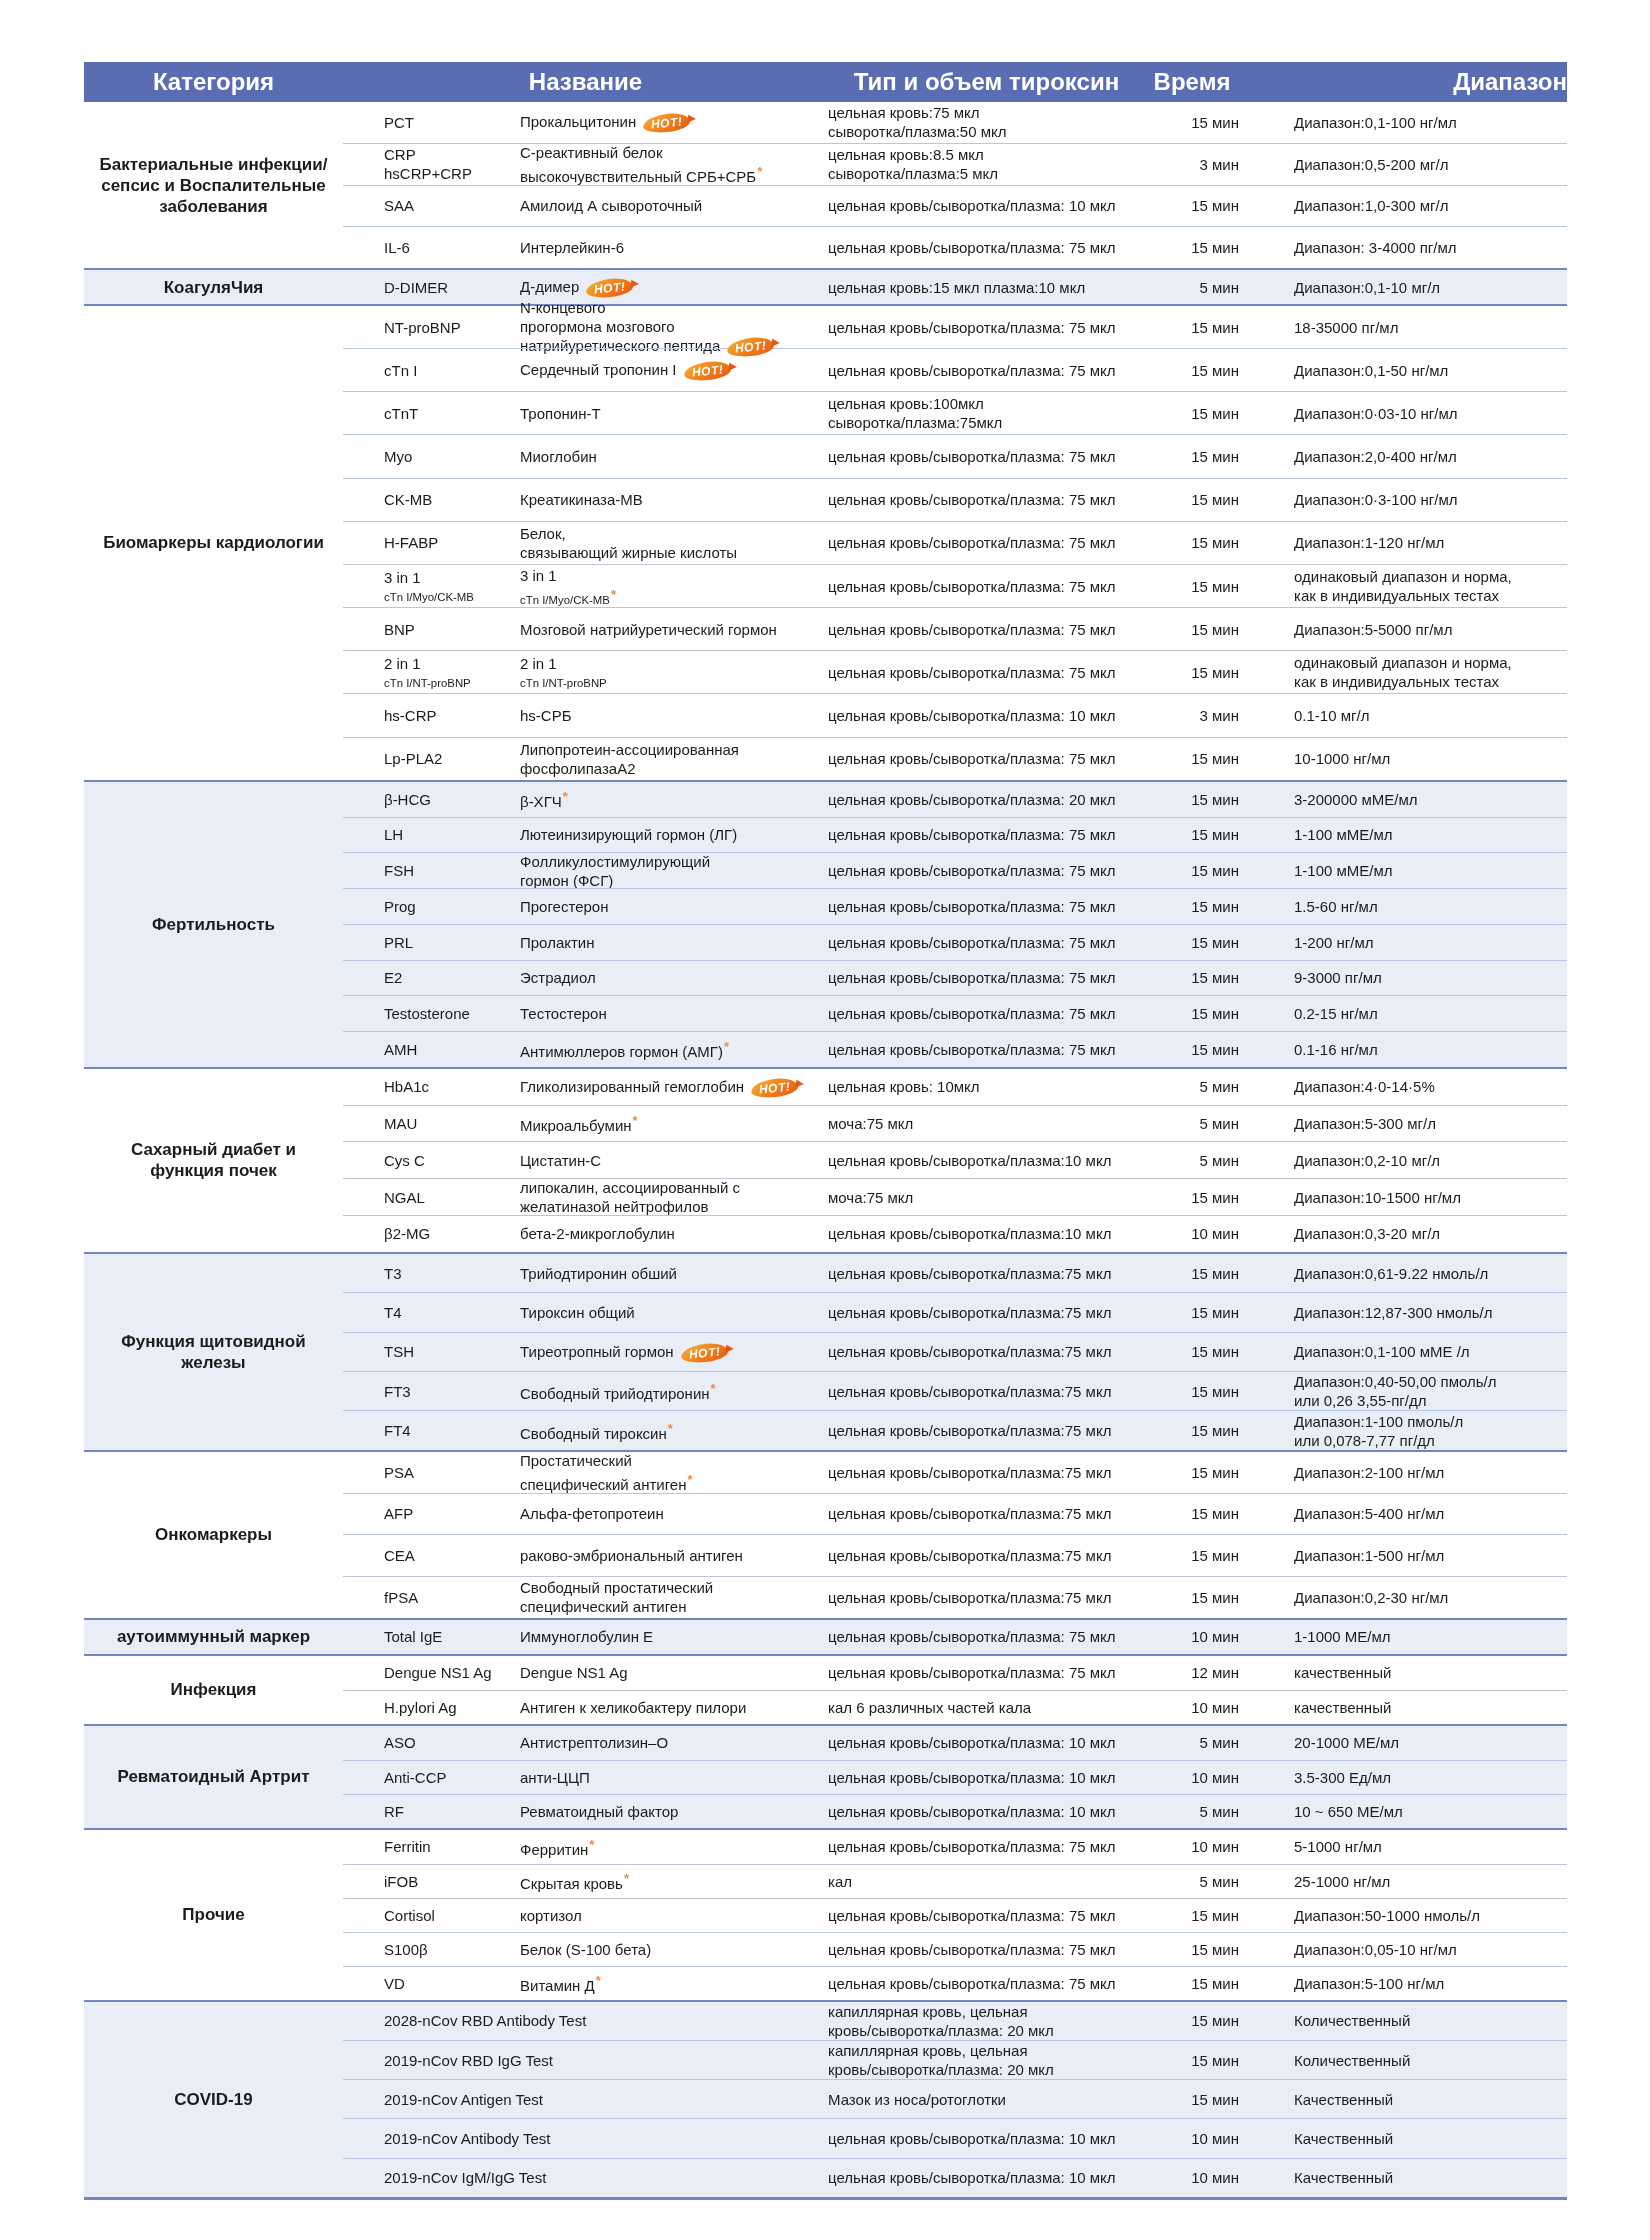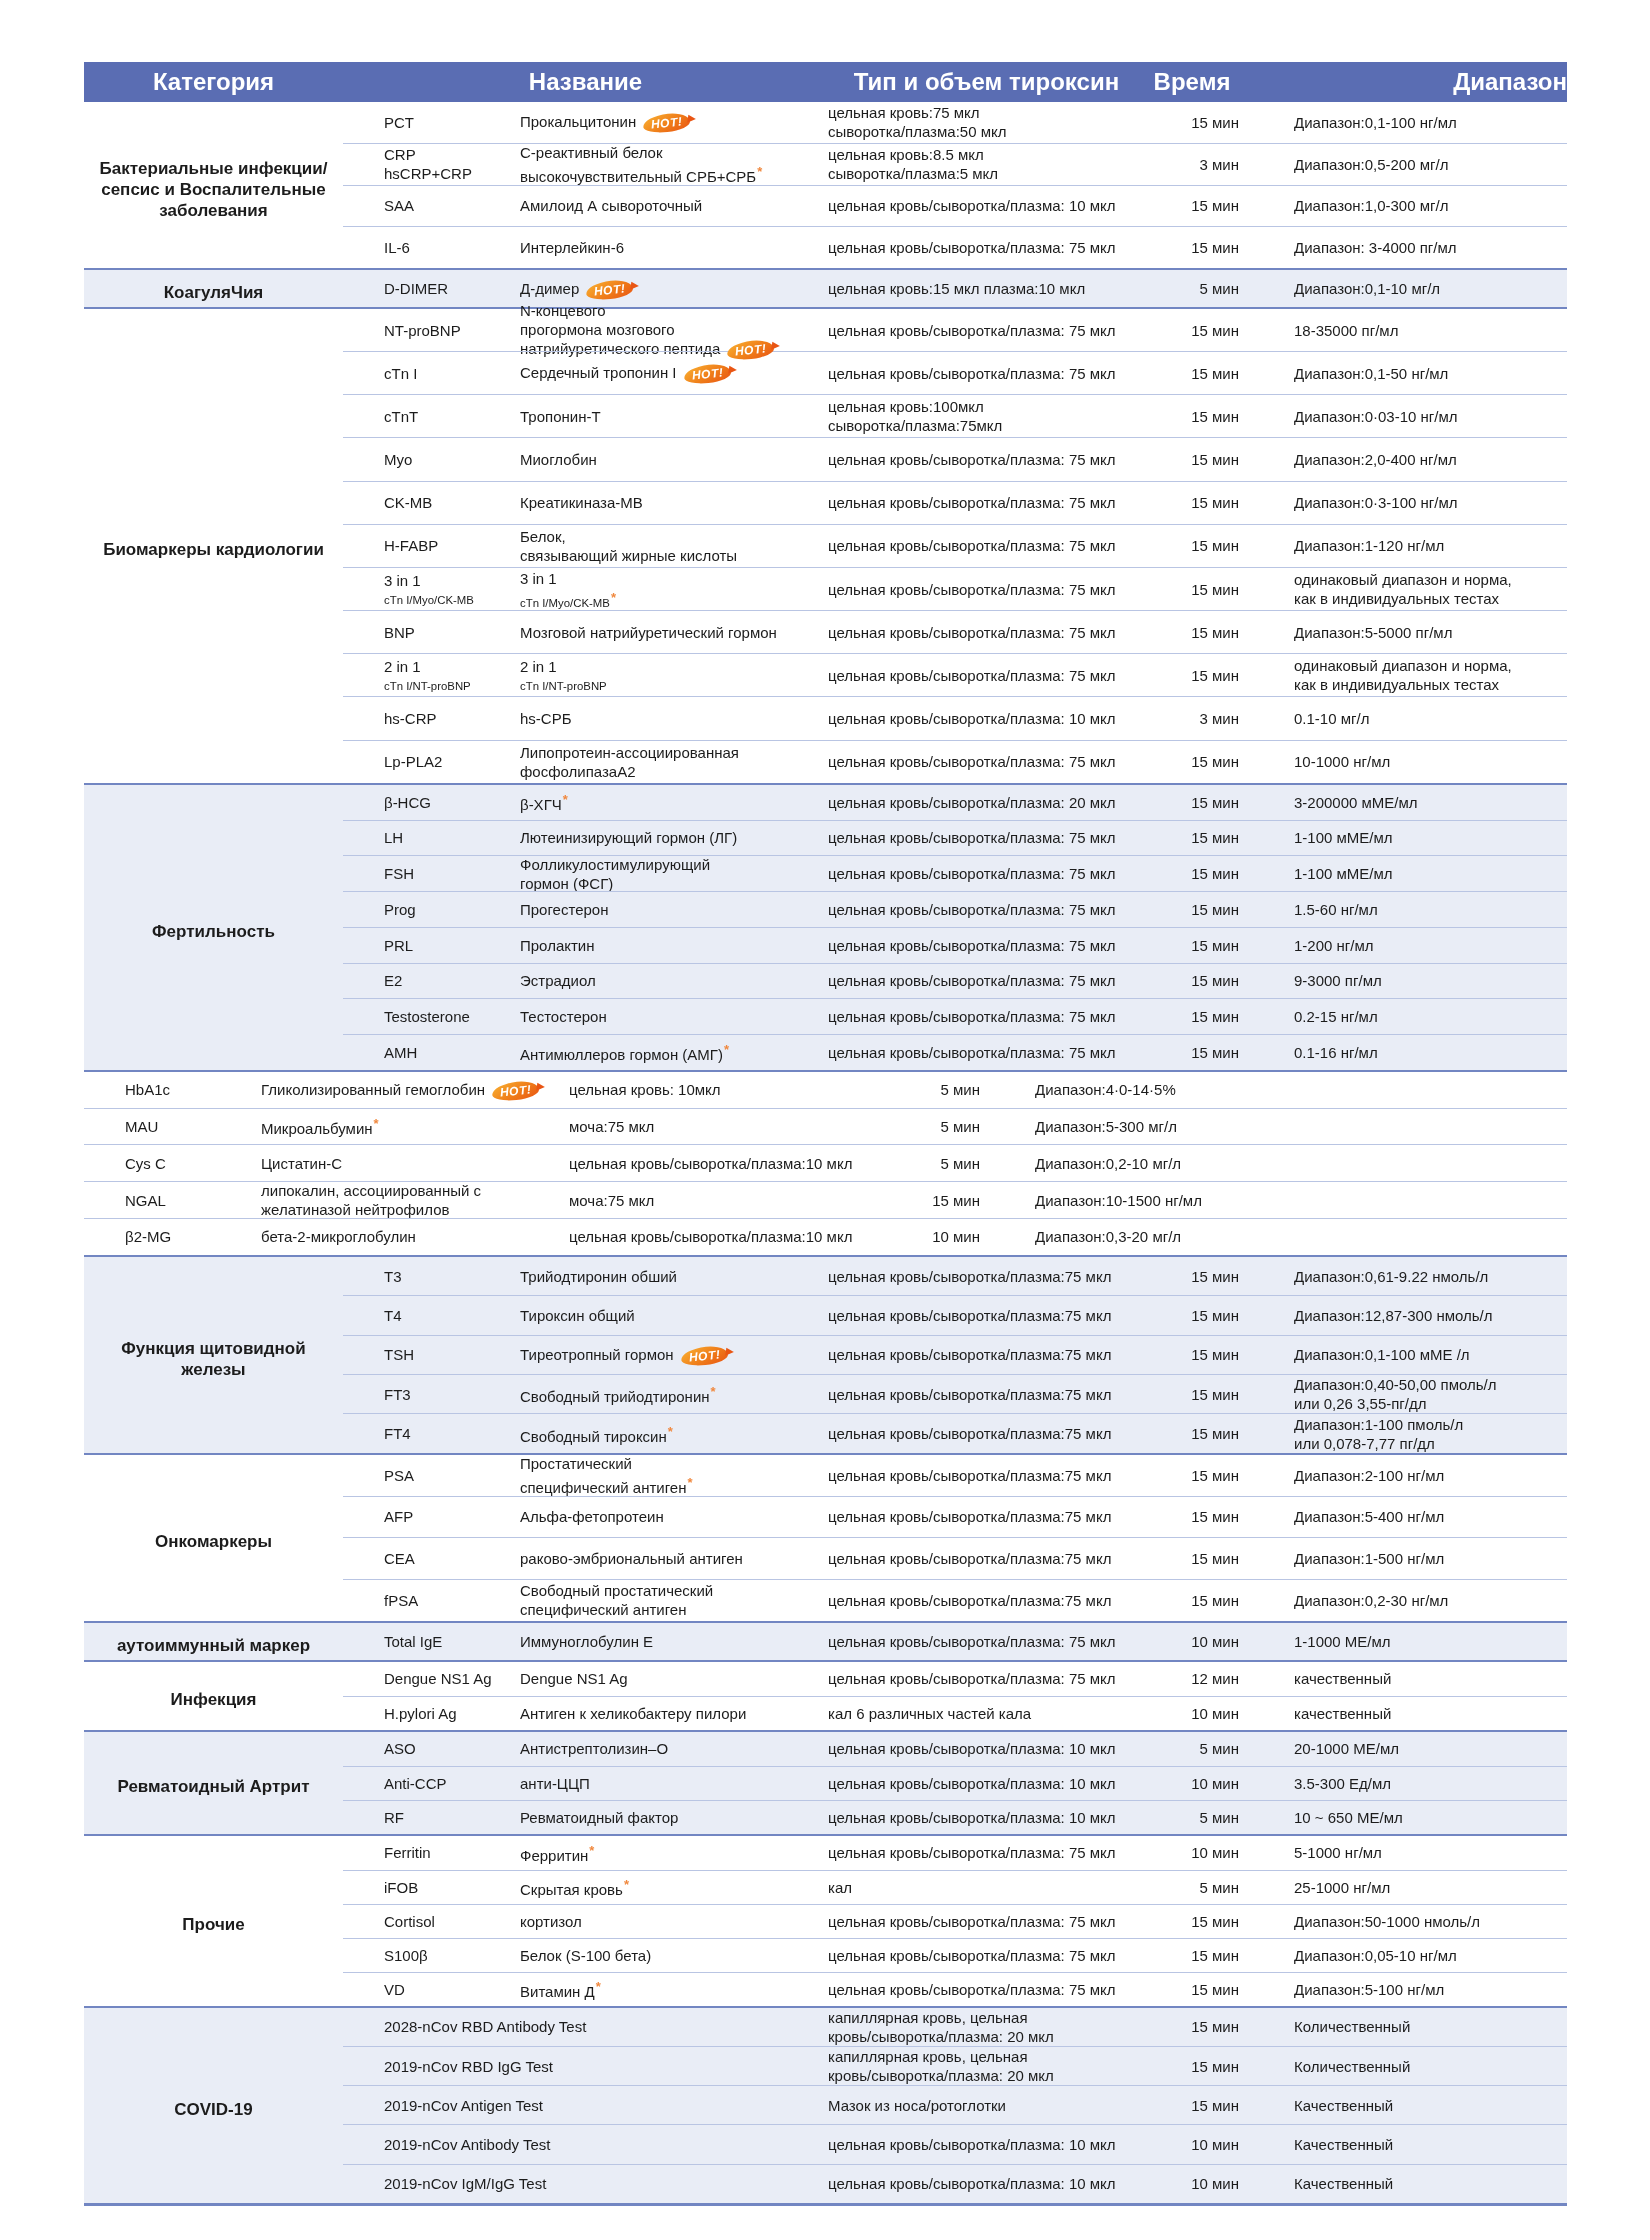--- a/index.html
+++ b/index.html
@@ -15,21 +15,21 @@
          font-size:24px;height:40px;align-items:center;}
   .th{text-align:center;box-sizing:border-box;}
   .th-cat{width:259px;} .th-name{width:485px;} .th-sample{width:317px;}
   .th-time{width:94px;} .th-range{flex:1;text-align:right;}
   .section{display:flex;align-items:stretch;}
   .section + .section{border-top:2px solid var(--divider);}
   .section.shaded{background:var(--shade);}
   .sections{border-bottom:3px solid var(--divider);}
   .cat-cell{width:259px;box-sizing:border-box;display:flex;align-items:center;
             justify-content:center;text-align:center;font-weight:bold;font-size:17px;
-            line-height:21px;padding:4px 10px;margin-top:8px;}
+            line-height:21px;padding:4px 10px;}
   .rows{flex:1;display:flex;flex-direction:column;}
   .row{display:flex;align-items:center;padding:4px 0;min-height:34px;box-sizing:border-box;flex:1;}
   .row + .row{border-top:1px solid var(--row-line);}
   .cell{box-sizing:border-box;font-size:15px;line-height:19px;white-space:pre-line;}
   .c-abbr{width:177px;padding-left:41px;padding-right:6px;}
   .c-abbr-wide{width:485px;padding-left:41px;padding-right:10px;}
   .c-name{width:308px;padding-right:12px;}
   .c-sample{width:317px;padding-right:10px;}
   .c-time{width:94px;text-align:right;}
   .c-range{flex:1;padding-left:55px;padding-right:6px;}
@@ -252,20 +252,21 @@
             <div class="row">
               <div class="cell c-abbr">AMH</div>
               <div class="cell c-name">Антимюллеров гормон (АМГ)<span class="star">*</span></div>
               <div class="cell c-sample">цельная кровь/сыворотка/плазма: 75 мкл</div>
               <div class="cell c-time">15 мин</div>
               <div class="cell c-range">0.1-16 нг/мл</div>
             </div>
           </div>
         </div>
         <div class="section">
+          <div class="cat-cell">Сахарный диабет и функция почек</div>
           <div class="rows">
             <div class="row">
               <div class="cell c-abbr">HbA1c</div>
               <div class="cell c-name">Гликолизированный гемоглобин<span class="hot">HOT!</span></div>
               <div class="cell c-sample">цельная кровь: 10мкл</div>
               <div class="cell c-time">5 мин</div>
               <div class="cell c-range">Диапазон:4·0-14·5%</div>
             </div>
             <div class="row">
               <div class="cell c-abbr">MAU</div>

